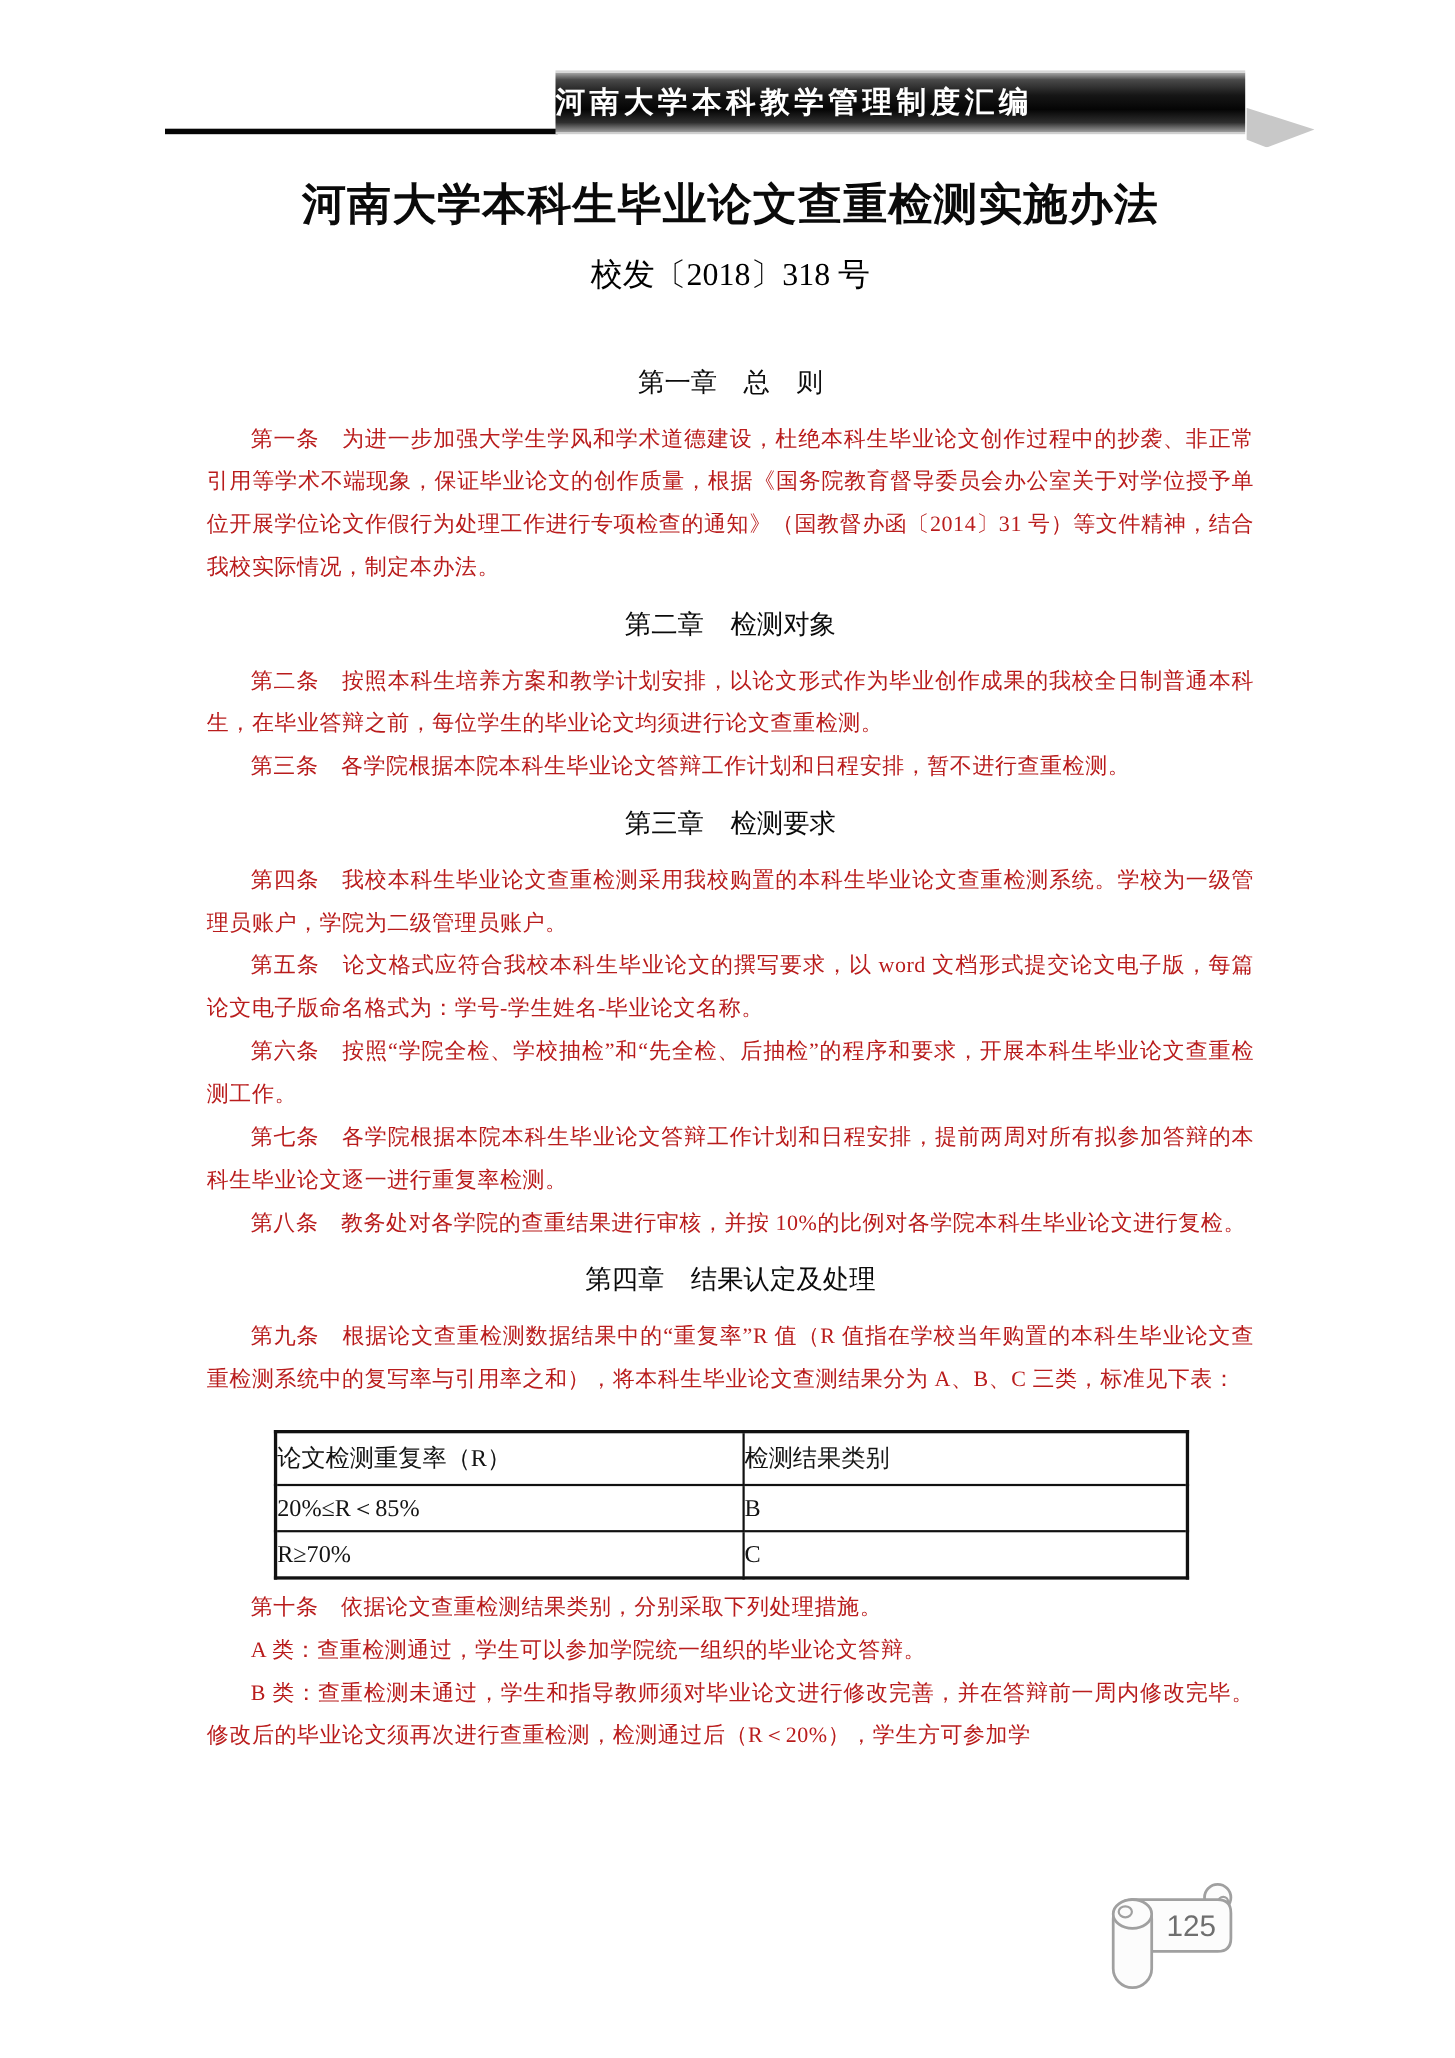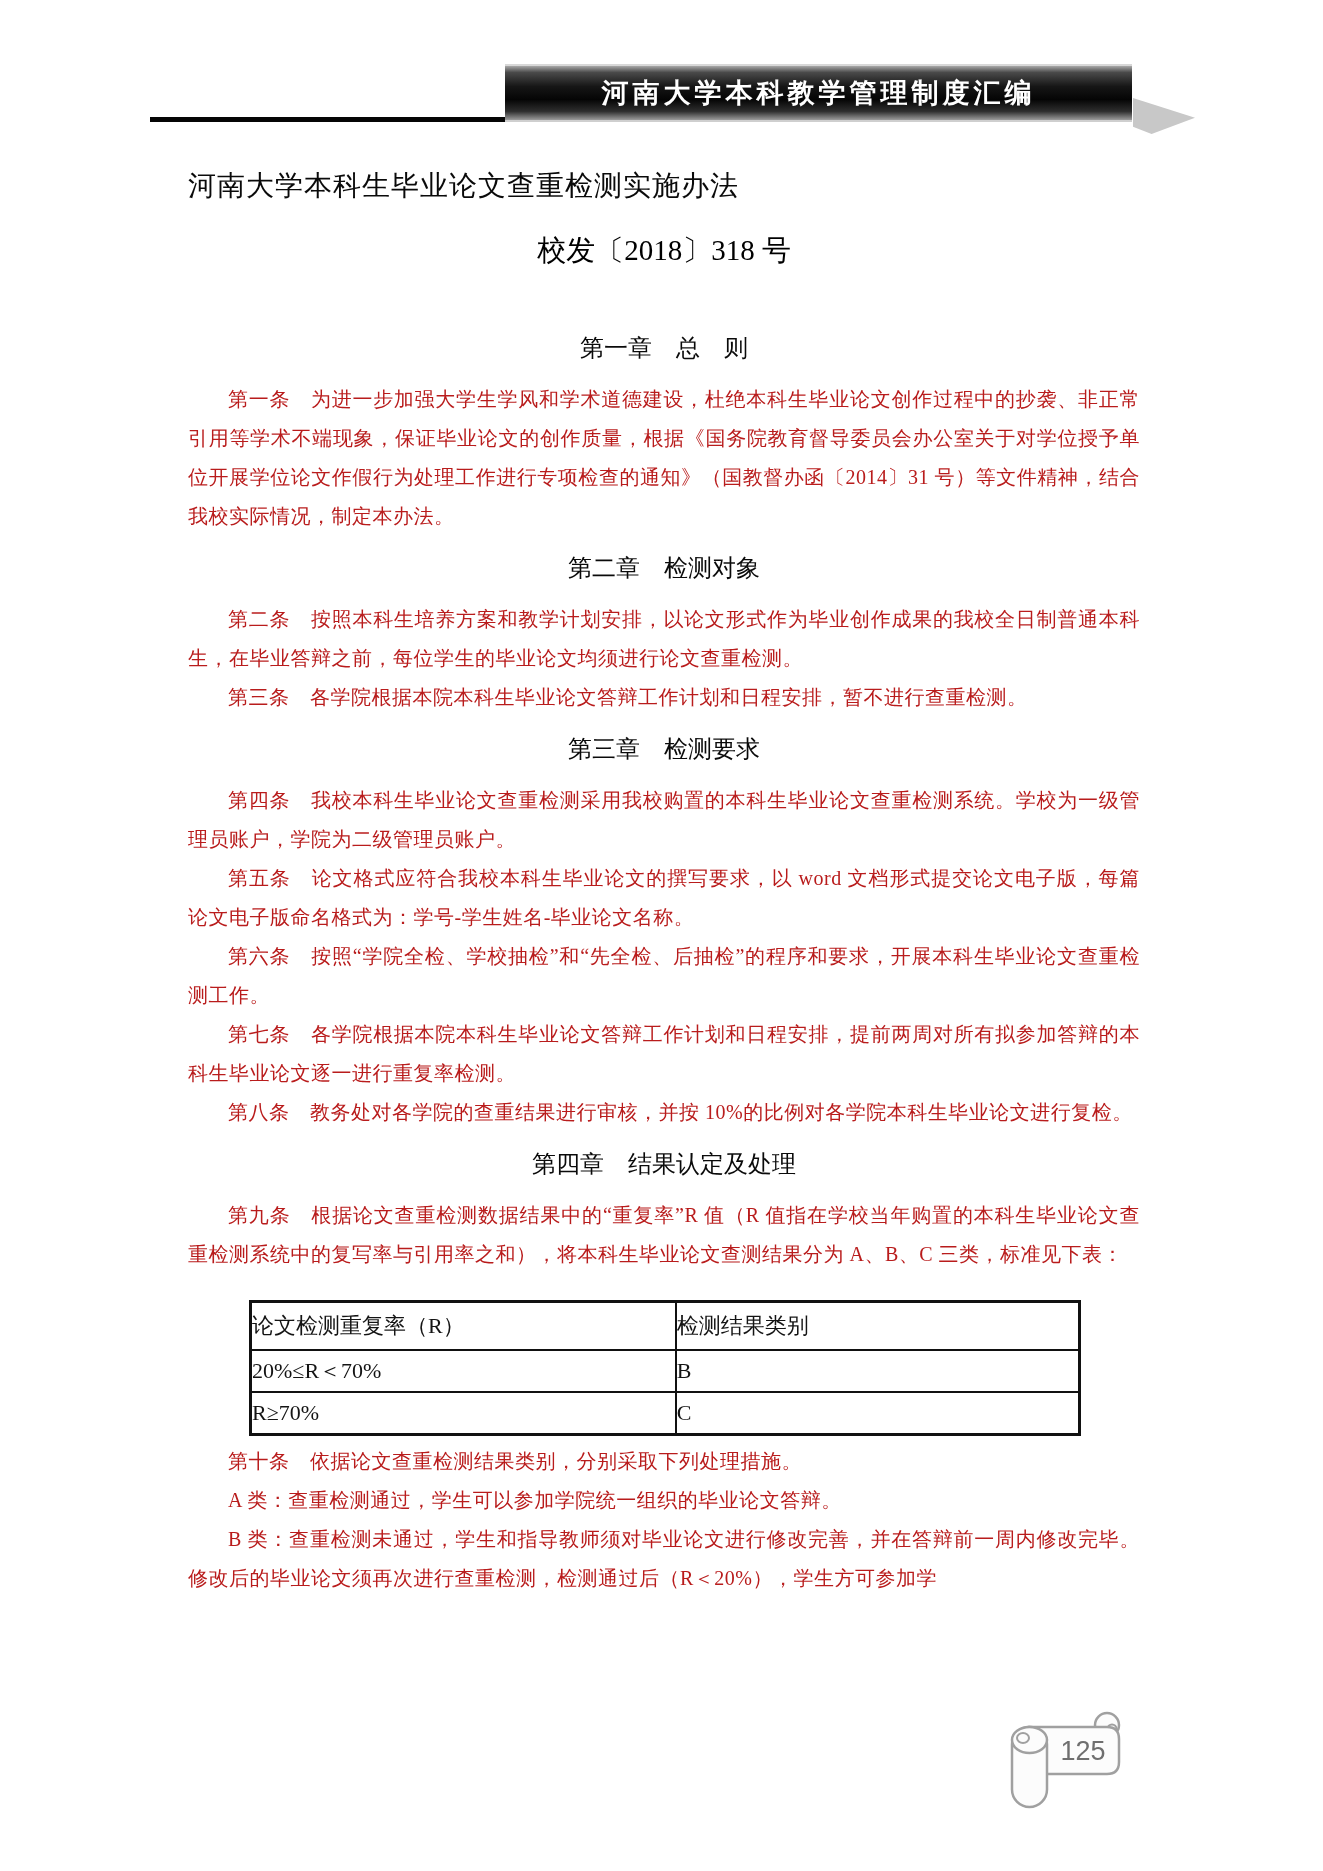--- a/index.html
+++ b/index.html
@@ -7,36 +7,36 @@
     width:1323px;height:1871px;position:relative;background:#ffffff;
     font-family:"Liberation Serif","DejaVu Serif",serif;color:#111;
     overflow:hidden;
   }
   
   .hdr-rule{position:absolute;left:150px;top:117px;width:357px;height:5px;background:#050505;}
   .hdr-banner{
     position:absolute;left:505px;top:64px;width:627px;height:58px;
     background:linear-gradient(180deg,#a8a8a8 0%,#4a4a4a 12%,#161616 38%,#050505 62%,#2e2e2e 84%,#9c9c9c 100%);
     border-top:2px solid #d8d8d8;border-bottom:2px solid #cfcfcf;
-    display:flex;align-items:center;justify-content:center;box-sizing:border-box;
+    display:flex;align-items:center;box-sizing:border-box;
   }
   .hdr-banner span{
     color:#ffffff;font-family:"Liberation Serif","DejaVu Serif",serif;
     font-weight:bold;font-size:27px;letter-spacing:4px;white-space:nowrap;
   }
   .hdr-arrow{
     position:absolute;left:1133px;top:98px;width:62px;height:36px;background:#c8c8c8;
     clip-path:polygon(0 0,100% 55%,30% 100%,0 80%);
   }
   
   .content{position:absolute;left:188px;top:143px;width:952px;}
   .doc-title{
-    margin:21px 0 0;text-align:left;
+    margin:21px 0 0;text-align:center;
     font-family:"Liberation Sans","DejaVu Sans",sans-serif;
-    font-weight:normal;font-size:28px;line-height:44px;color:#0a0a0a;letter-spacing:1px;
+    font-weight:bold;font-size:40px;line-height:44px;color:#0a0a0a;letter-spacing:1px;
   }
   .doc-number{margin:27px 0 0;text-align:center;font-size:29px;line-height:30px;color:#000000;}
   .chapter{
     margin:12px 0;text-align:center;
     font-family:"Liberation Sans","DejaVu Sans",sans-serif;
     font-weight:normal;font-size:24px;line-height:40px;color:#0a0a0a;
   }
   .chapter.first{margin-top:63px;}
   .art{
     margin:0;font-size:20px;line-height:39px;text-indent:2em;
@@ -95,21 +95,21 @@
     <h2 class="chapter">第四章　结果认定及处理</h2>
     <p class="art">第九条　根据论文查重检测数据结果中的“重复率”R 值（R 值指在学校当年购置的本科生毕业论文查重检测系统中的复写率与引用率之和），将本科生毕业论文查测结果分为 A、B、C 三类，标准见下表：</p>
 
     <table class="rtable">
       <tbody>
         <tr>
           <th class="c1">论文检测重复率（R）</th>
           <th>检测结果类别</th>
         </tr>
         <tr>
-          <td class="c1">20%≤R＜70%</td>
+          <td class="c1">20%≤R＜85%</td>
           <td>B</td>
         </tr>
         <tr>
           <td class="c1">R≥70%</td>
           <td>C</td>
         </tr>
       </tbody>
     </table>
 
     <p class="art post-table">第十条　依据论文查重检测结果类别，分别采取下列处理措施。</p>

